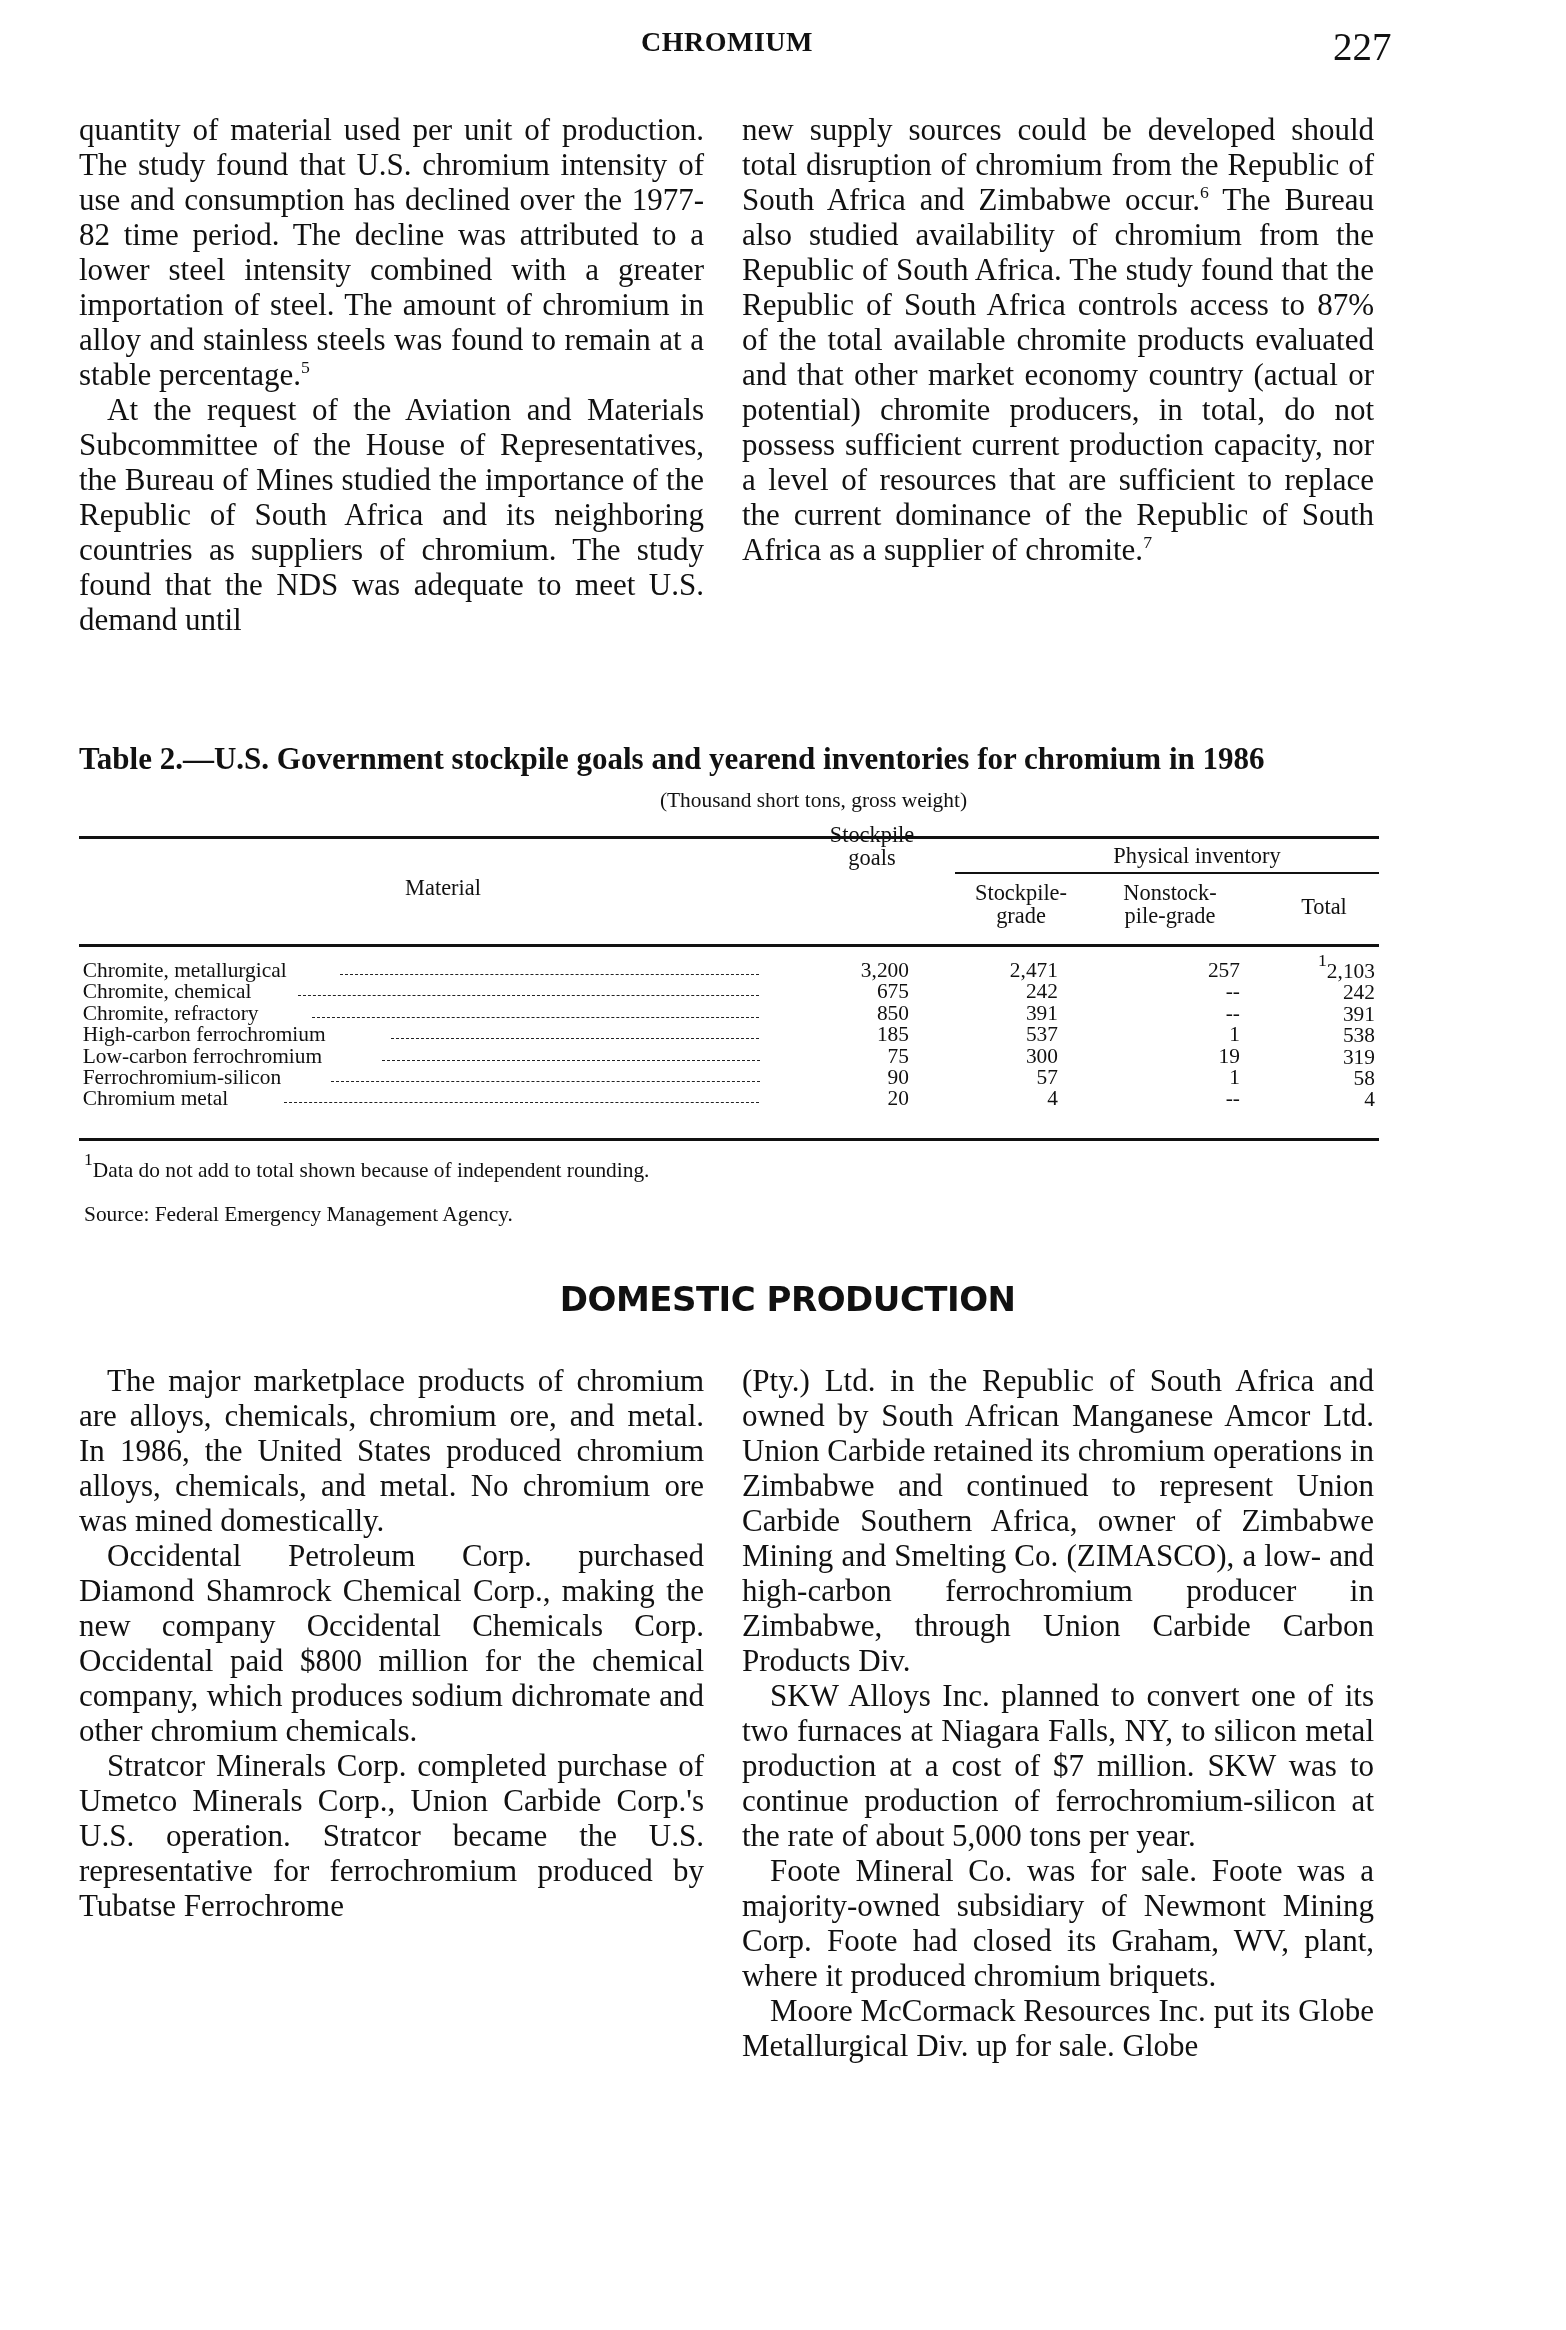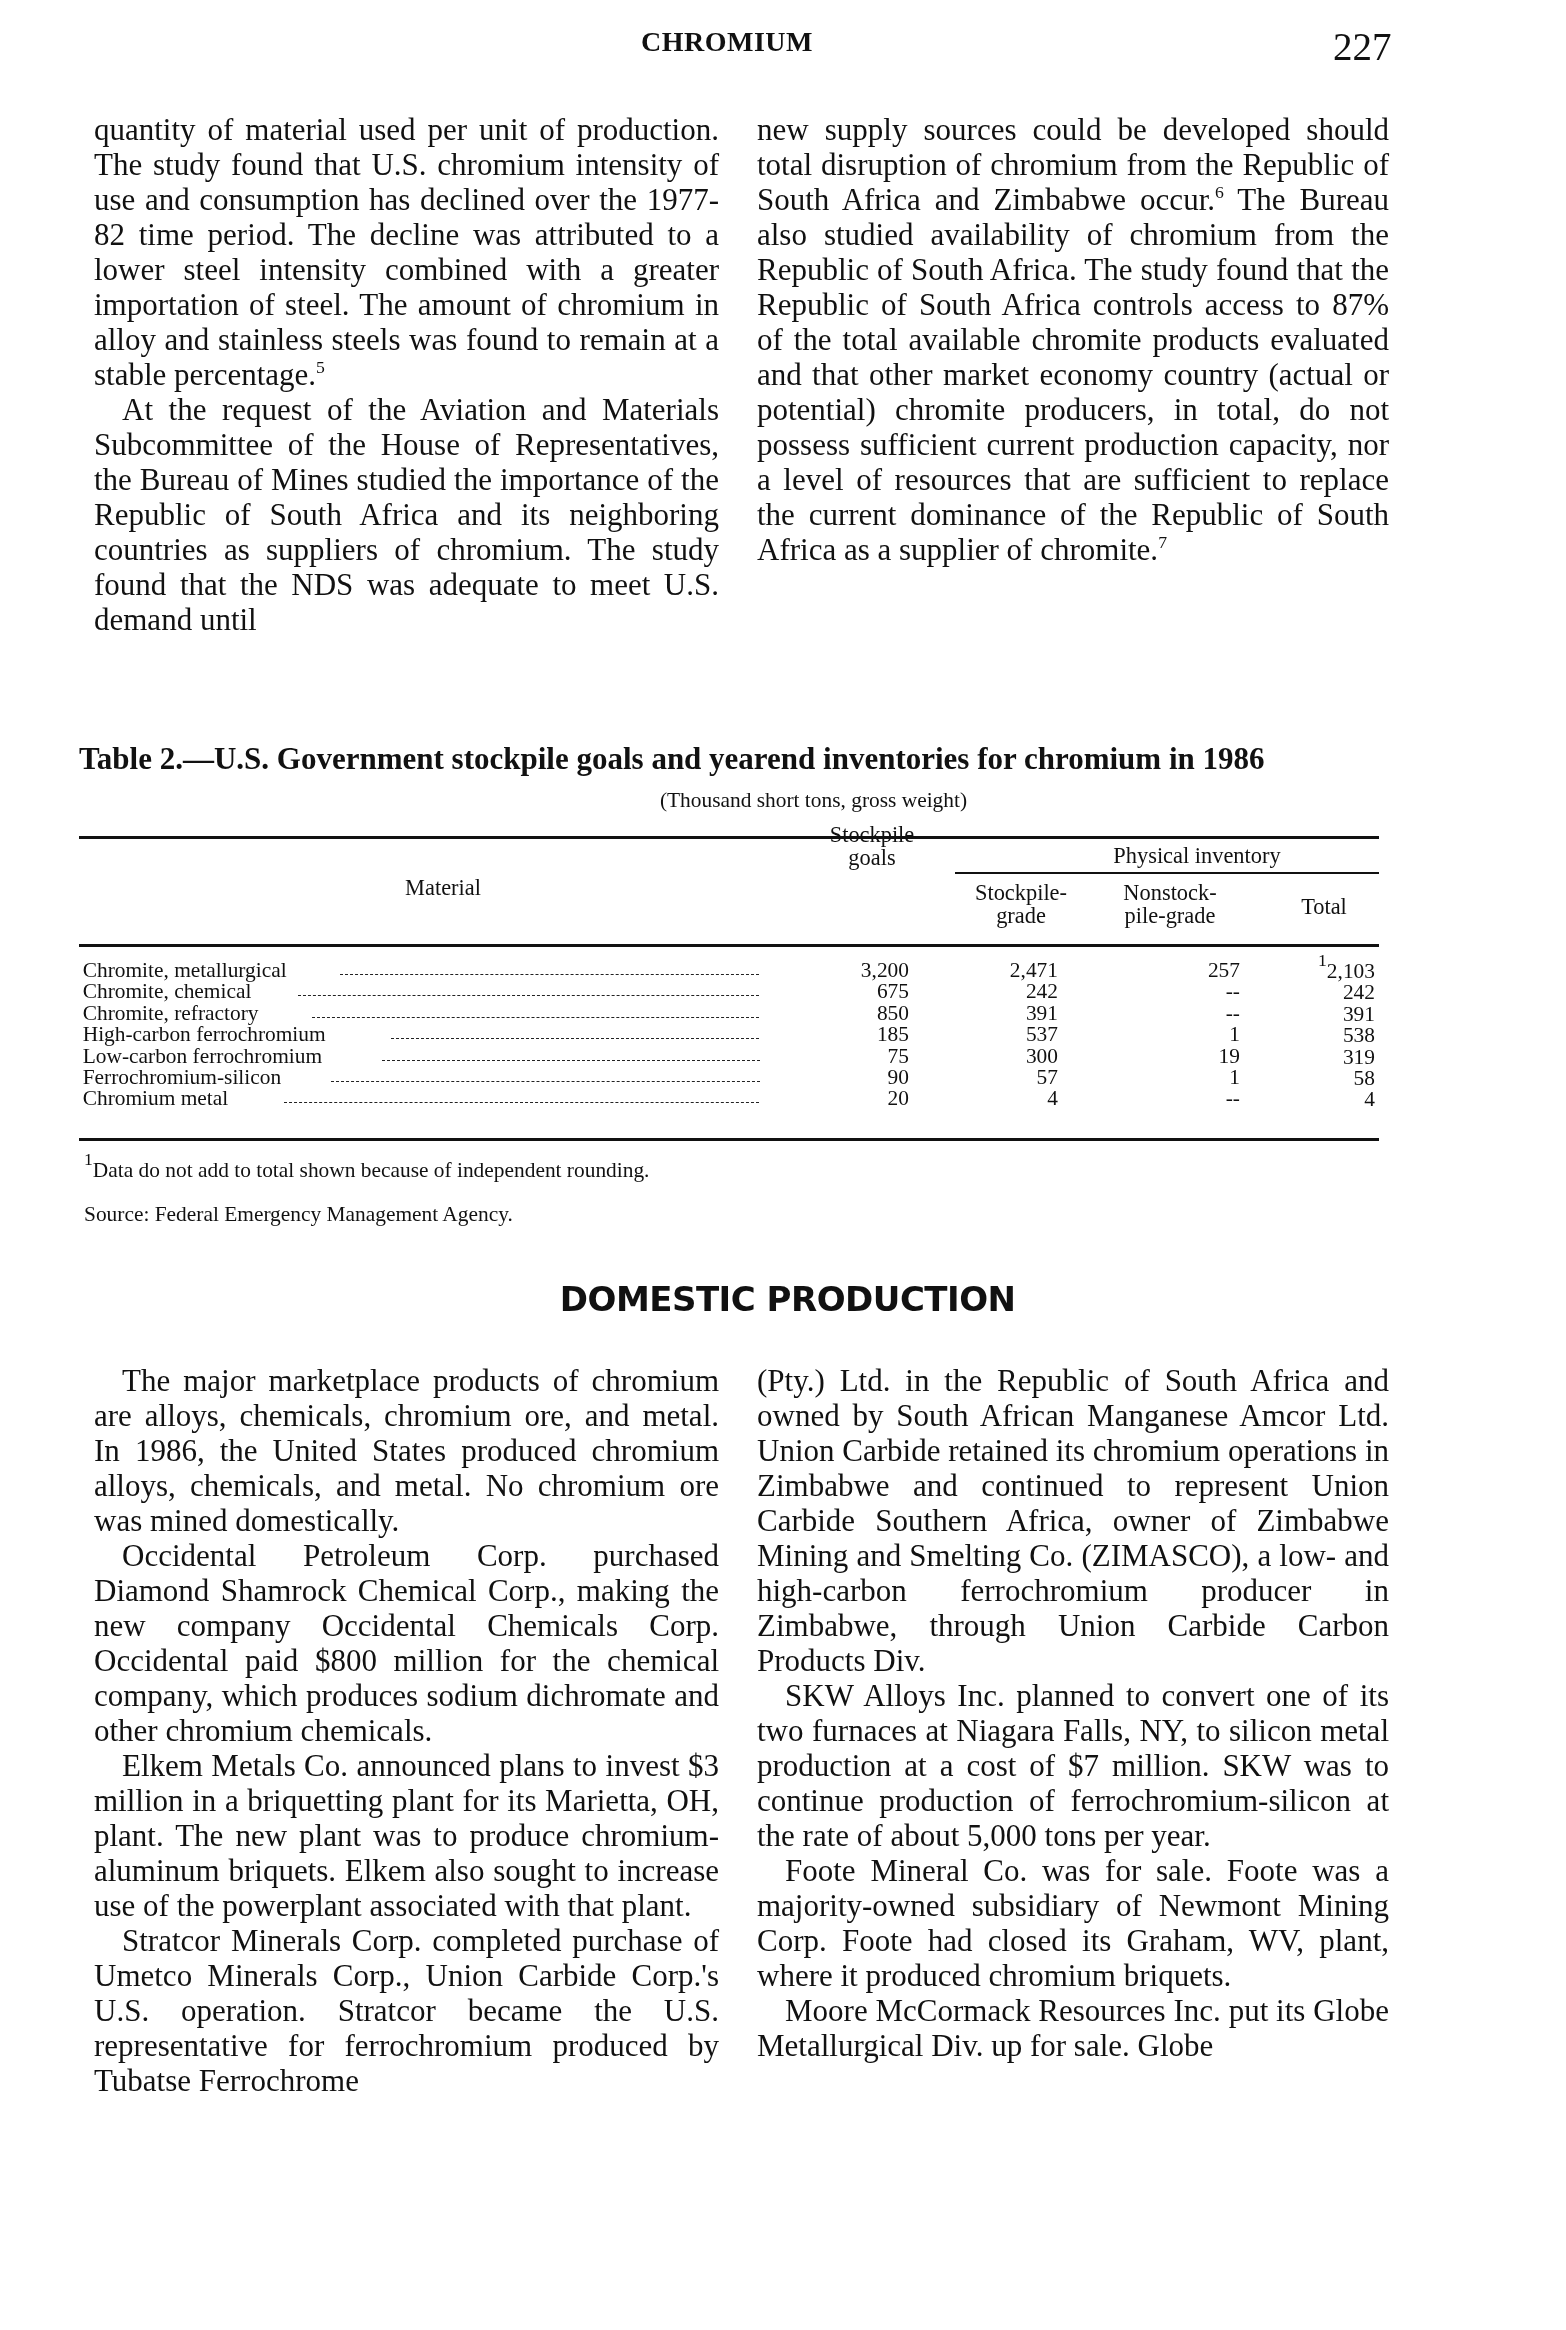--- a/index.html
+++ b/index.html
@@ -13,21 +13,20 @@
     .running-head .title {
       position: absolute; left: 641px; top: 0; font-size: 28px; font-weight: bold;
       letter-spacing: 0.5px;
     }
     .running-head .pageno {
       position: absolute; left: 1333px; top: -1.9px; font-size: 39px;
     }
     .col {
       position: absolute; font-size: 31px; line-height: 35px; text-align: justify;
       hyphens: none;
-      margin-left: 15px;
     }
     .col p { margin: 0; text-indent: 0; }
     .col p.ind { text-indent: 28px; }
     .col-top-left { left: 79px; top: 112px; width: 625px; }
     .col-top-right { left: 742px; top: 112px; width: 632px; }
     .col-bot-left { left: 79px; top: 1363px; width: 625px; }
     .col-bot-right { left: 742px; top: 1363px; width: 632px; }
     sup { font-size: 17.7px; line-height: 0; vertical-align: 12px; }
 
     .table-title {
@@ -158,21 +157,20 @@
 <div class="rule" style="left:79px; top:1138px; width:1300px;"></div>
 
 <div class="footnote" style="top:1158px;"><sup>1</sup><span>Data do not add to total shown because of independent rounding.</span></div>
 <div class="footnote" style="top:1187px;margin-top:15px;">Source: Federal Emergency Management Agency.</div>
 
 <div class="section-heading">DOMESTIC PRODUCTION</div>
 
 <div class="col col-bot-left" id="bot-left">
     <p class="ind">The major marketplace products of chromium are alloys, chemicals, chromium ore, and metal. In 1986, the United States produced chromium alloys, chemicals, and metal. No chromium ore was mined domestically.</p>
     <p class="ind">Occidental Petroleum Corp. purchased Diamond Shamrock Chemical Corp., making the new company Occidental Chemicals Corp. Occidental paid $800 million for the chemical company, which produces sodium dichromate and other chromium chemicals.</p>
-    <p class="ind">Elkem Metals Co. announced plans to invest $3 million in a briquetting plant for its Marietta, OH, plant. The new plant was to produce chromium-aluminum briquets. Elkem also sought to increase use of the powerplant associated with that plant.</p>
     <p class="ind">Stratcor Minerals Corp. completed purchase of Umetco Minerals Corp., Union Carbide Corp.'s U.S. operation. Stratcor became the U.S. representative for ferrochromium produced by Tubatse Ferrochrome</p>
   </div>
 <div class="col col-bot-right" id="bot-right">
     <p>(Pty.) Ltd. in the Republic of South Africa and owned by South African Manganese Amcor Ltd. Union Carbide retained its chromium operations in Zimbabwe and continued to represent Union Carbide Southern Africa, owner of Zimbabwe Mining and Smelting Co. (ZIMASCO), a low- and high-carbon ferrochromium producer in Zimbabwe, through Union Carbide Carbon Products Div.</p>
     <p class="ind">SKW Alloys Inc. planned to convert one of its two furnaces at Niagara Falls, NY, to silicon metal production at a cost of $7 million. SKW was to continue production of ferrochromium-silicon at the rate of about 5,000 tons per year.</p>
     <p class="ind">Foote Mineral Co. was for sale. Foote was a majority-owned subsidiary of Newmont Mining Corp. Foote had closed its Graham, WV, plant, where it produced chromium briquets.</p>
     <p class="ind">Moore McCormack Resources Inc. put its Globe Metallurgical Div. up for sale. Globe</p>
   </div>
 
 

